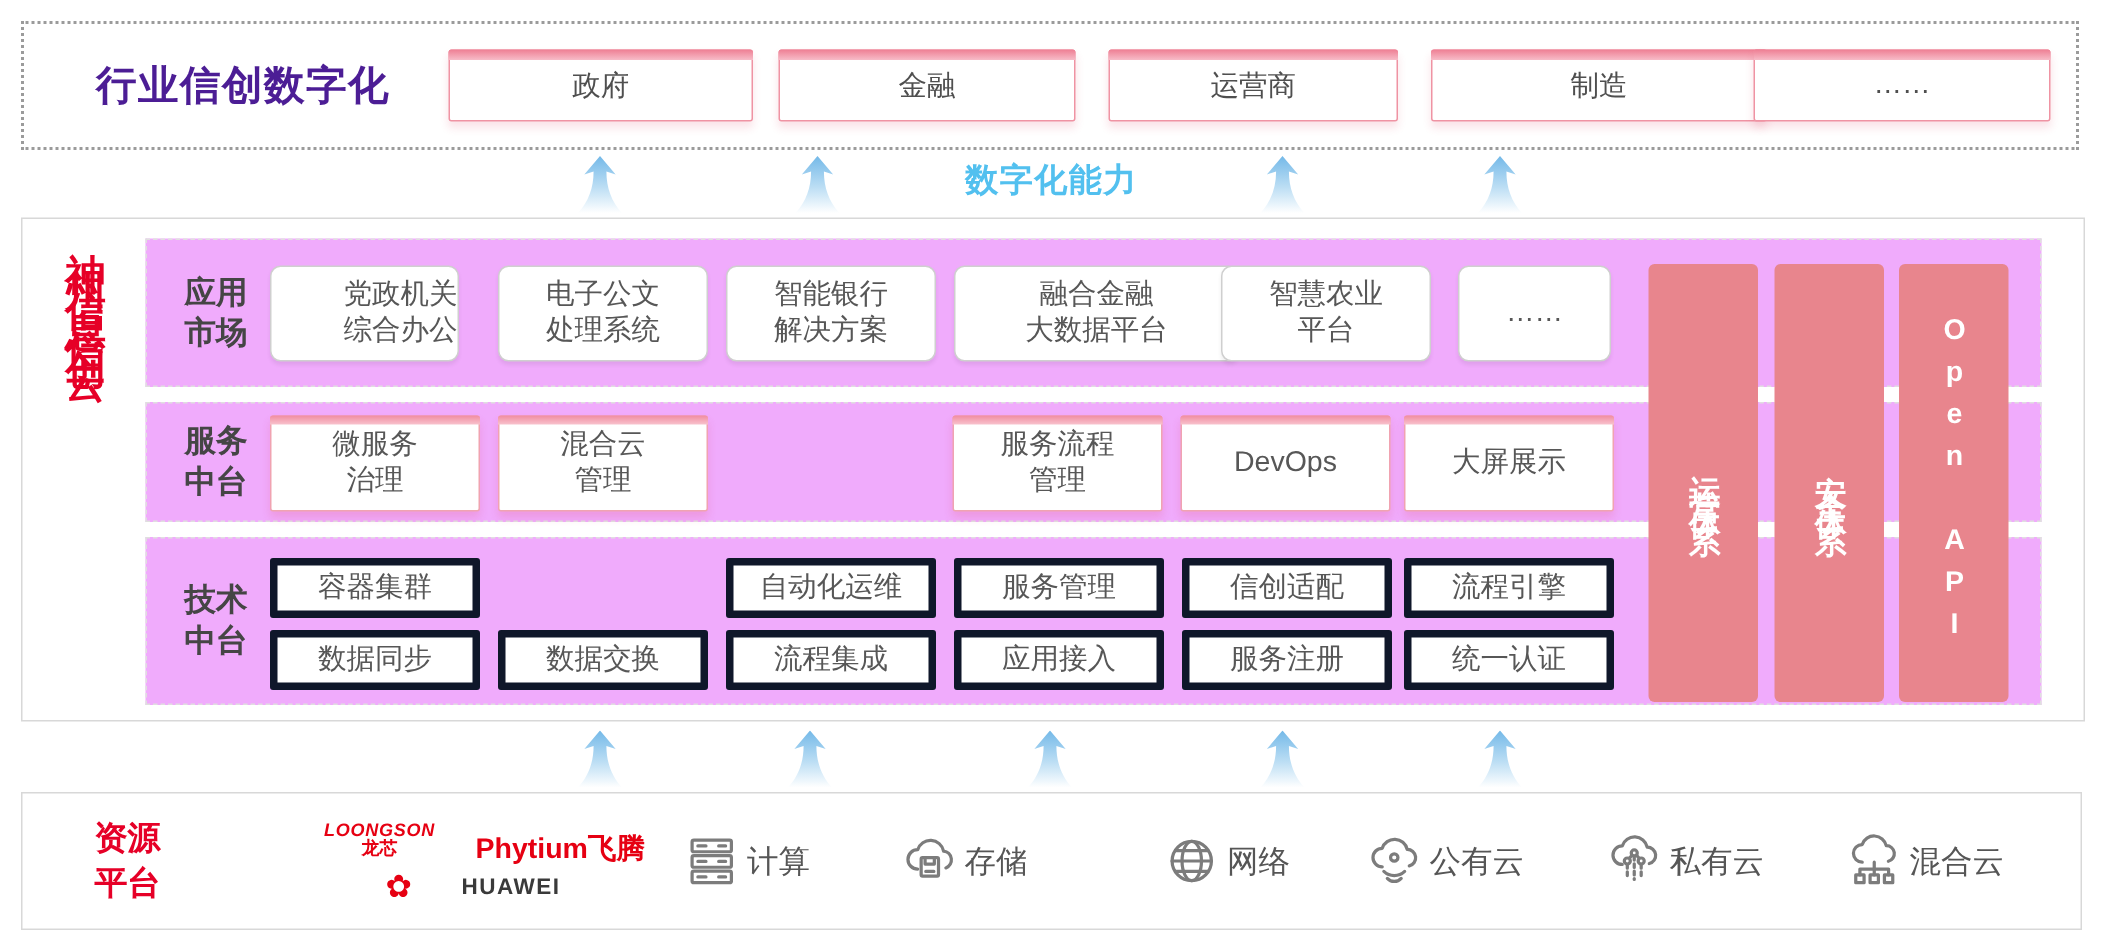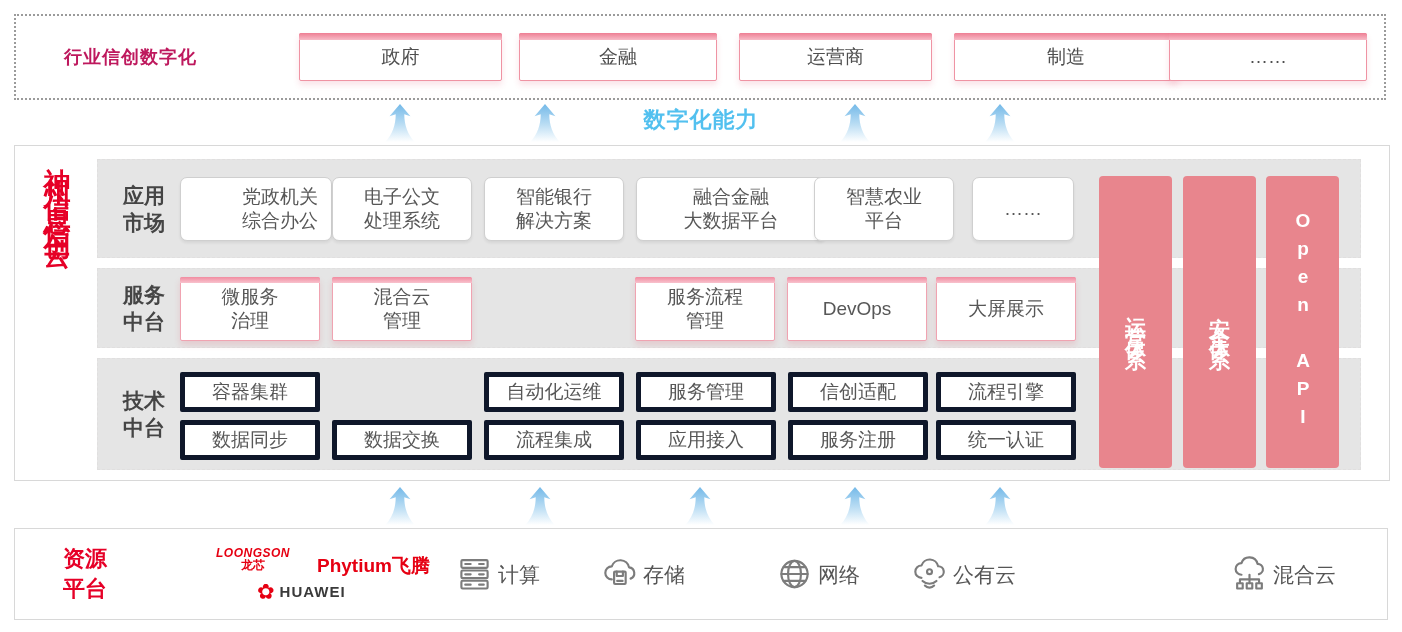--- a/index.html
+++ b/index.html
@@ -6,42 +6,42 @@
   html,body { background:#fff; }
   body { font-family:"Liberation Sans","DejaVu Sans",sans-serif; }
   #stage { position:relative; width:1402px; height:632px; background:#fff; overflow:hidden; }
 
   .ml { white-space:pre-line; }
 
   
   .industry-bar { position:absolute; left:14px; top:14px; width:1372px; height:86px;
     border:2px dotted #9b9b9b; background:#fff; }
   .industry-title { position:absolute; left:48px; top:0; height:100%; display:flex; align-items:center;
-    color:#be185d; font-size:18px; font-weight:bold; letter-spacing:1px; }
+    color:#4c1d95; font-size:27px; font-weight:bold; letter-spacing:1px; }
   .industry-box { position:absolute; top:17px; height:48px; background:#fff;
     border:1px solid #ef93a3; border-radius:2px;
     display:flex; align-items:center; justify-content:center;
     color:#4f4f4f; font-size:19px;
     box-shadow:0 4px 6px rgba(221,60,90,0.14); }
   .industry-box::before { content:""; position:absolute; left:-1px; right:-1px; top:-1px; height:7px;
     border-radius:2px 2px 0 0;
     background:linear-gradient(180deg,#ee7e93,#f7bcc8); }
 
   
   .arrow { position:absolute; width:34px; height:38px; }
   .capability-label { position:absolute; top:105px; left:630px; width:142px; text-align:center;
     color:#52c0ef; font-size:22px; font-weight:bold; letter-spacing:1px; }
 
   
   .platform { position:absolute; left:14px; top:145px; width:1376px; height:336px;
     background:#fff; border:1px solid #d8d8d8; }
   .platform-title { position:absolute; left:24px; top:0; height:100%; display:flex; align-items:center;
     writing-mode:vertical-rl; text-orientation:upright;
     color:#e60027; font-size:27px; font-weight:bold; letter-spacing:13px; }
-  .p-row { position:absolute; left:82px; width:1264px; background:#e5e5e5; border:1px dashed #e0dfdf; }
+  .p-row { position:absolute; left:82px; width:1264px; background:#f0abfc; border:1px dashed #e0dfdf; }
   .row-label { position:absolute; left:12px; top:50%; transform:translateY(-50%); width:68px;
     text-align:center; color:#454545; font-size:21px; font-weight:bold; line-height:1.3; }
   .card { position:absolute; background:#fff; display:flex; align-items:center; justify-content:center;
     text-align:center; color:#575757; font-size:19px; line-height:1.25; }
   .card-plain { height:64px; top:17px; border:1px solid #cfcfcf; border-radius:7px;
     box-shadow:0 2px 3px rgba(0,0,0,0.07); }
   .card-accent { height:64px; top:8px; border:1px solid #f0a3b1; border-radius:2px;
     box-shadow:0 4px 6px rgba(221,60,90,0.16); }
   .card-accent::before { content:""; position:absolute; left:-1px; right:-1px; top:-1px; height:6px;
     border-radius:2px 2px 0 0; background:linear-gradient(180deg,#f18ca0,#f8c2cd); }
@@ -58,21 +58,21 @@
   .resource-bar { position:absolute; left:14px; top:528px; width:1374px; height:92px;
     background:#fff; border:1px solid #d8d8d8; }
   .resource-title { position:absolute; left:48px; top:0; height:100%; display:flex; align-items:center;
     color:#e60027; font-size:22px; font-weight:bold; line-height:1.35; }
   .vendor-loongson { position:absolute; left:201px; top:17px; text-align:center; color:#e60012; }
   .vendor-loongson .en { font-style:italic; font-weight:900; font-size:12px; letter-spacing:0.5px; }
   .vendor-loongson .cn { font-size:12px; font-weight:bold; margin-top:-3px; }
   .vendor-phytium { position:absolute; left:302px; top:24px; color:#e60012; font-weight:bold; font-size:19px; }
   .vendor-huawei { position:absolute; left:242px; top:52px; display:flex; align-items:center; gap:5px; }
   .vendor-huawei .flower { color:#e60012; font-size:21px; line-height:1; }
-  .vendor-huawei .word { color:#3a3a3a; font-weight:bold; font-size:15px; letter-spacing:1px; }
+  .vendor-huawei .word { color:#3a3a3a; font-weight:bold; font-size:15px; letter-spacing:1px;margin-left:28px; }
   .res-item { position:absolute; top:50%; transform:translateY(-50%);
     display:flex; align-items:center; gap:5px; color:#565656; font-size:21px; }
   .res-item svg { width:37px; height:37px; stroke:#7c7c7c; fill:none; stroke-width:1.4;
     stroke-linecap:round; stroke-linejoin:round; }
 </style>
 </head>
 <body>
 
 <svg width="0" height="0" style="position:absolute">
   <defs>
@@ -108,21 +108,21 @@
   <svg class="arrow" style="left:983px;top:104px;" viewBox="0 0 34 40">
       <path fill="url(#arrowGrad)" d="M17 0 L28 13 L21.5 10.8 C21.5 22 25 32 32.5 40 L1.5 40 C9 32 12.5 22 12.5 10.8 L6 13 Z"></path>
     </svg>
 
   <div class="platform">
     <div class="platform-title">神州信息信创云</div>
 
     <div class="p-row" style="top:13px;height:99px;">
       <div class="row-label ml">应用
 市场</div>
-      <div class="card card-plain ml" style="left:82px;width:152px;padding-left:48px;">党政机关
+      <div class="card card-plain ml" style="left:82px;width:126px;padding-left:48px;">党政机关
 综合办公</div>
       <div class="card card-plain ml" style="left:234px;width:140px;">电子公文
 处理系统</div>
       <div class="card card-plain ml" style="left:386px;width:140px;">智能银行
 解决方案</div>
       <div class="card card-plain ml" style="left:538px;width:190px;">融合金融
 大数据平台</div>
       <div class="card card-plain ml" style="left:716px;width:140px;">智慧农业
 平台</div>
       <div class="card card-plain ml" style="left:874px;width:102px;">……</div>
@@ -218,20 +218,30 @@
       <span>网络</span>
     </div>
     <div class="res-item" style="left:896px;">
       <svg viewBox="0 0 24 24">
         <path d="M6.8 14.5 a4 4 0 0 1 0-8 a5.6 5.6 0 0 1 10.8 0.5 a3.6 3.6 0 0 1 0.9 7.1"></path>
         <circle cx="12" cy="10.5" r="1.6"></circle>
         <path d="M7.5 16.5a6.5 6.5 0 0 0 9 0 M9 19.5a4 4 0 0 0 6 0"></path>
       </svg>
       <span>公有云</span>
     </div>
+    <div class="res-item" style="left:1056px;">
+      <svg viewBox="0 0 24 24">
+        <path d="M6.8 13.5 a4 4 0 0 1 0-8 a5.6 5.6 0 0 1 10.8 0.5 a3.6 3.6 0 0 1 0.9 7.1"></path>
+        <circle cx="12" cy="8.5" r="1.3"></circle>
+          <circle cx="9" cy="12" r="1.3"></circle>
+          <circle cx="15" cy="12" r="1.3"></circle>
+        <path d="M11 9.5 L9.8 11 M13 9.5 L14.2 11 M9 13.5v6 M15 13.5v6 M12 10v10" stroke-dasharray="1.6 1.6"></path>
+      </svg>
+      <span>私有云</span>
+    </div>
     <div class="res-item" style="left:1216px;">
       <svg viewBox="0 0 24 24">
         <path d="M6.8 12.5 a3.8 3.8 0 0 1 0-7.6 a5.4 5.4 0 0 1 10.4 0.5 a3.4 3.4 0 0 1 0.9 6.7"></path>
         <path d="M12 12.5v3 M5.8 15.5h12.4 M5.8 15.5v2.5 M12 15.5v2.5 M18.2 15.5v2.5"></path>
         <rect x="4" y="18" width="3.6" height="3.4"></rect>
           <rect x="10.2" y="18" width="3.6" height="3.4"></rect>
           <rect x="16.4" y="18" width="3.6" height="3.4"></rect>
       </svg>
       <span>混合云</span>
     </div>

